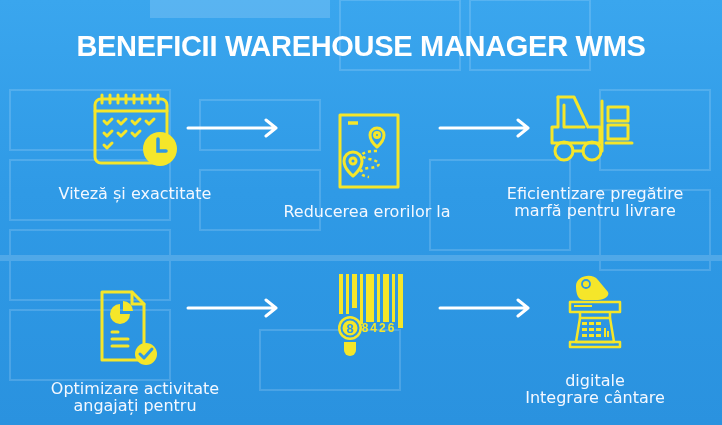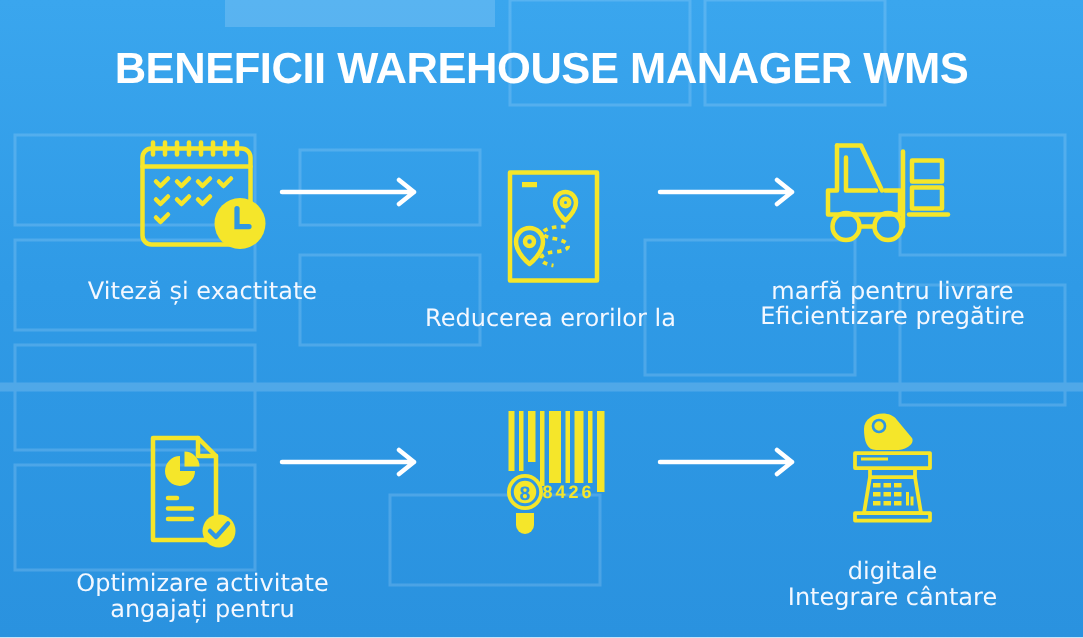--- a/index.html
+++ b/index.html
@@ -115,22 +115,22 @@
         <line x1="62" y1="8" x2="62" y2="58"></line>
         <rect x="68" y="14" width="20" height="14"></rect>
         <rect x="68" y="32" width="20" height="14"></rect>
         <line x1="66" y1="50" x2="92" y2="50"></line>
         <circle cx="24" cy="58" r="9"></circle>
         <circle cx="52" cy="58" r="9"></circle>
         <line x1="33" y1="58" x2="43" y2="58"></line>
       </g>
     </svg>
     <div class="label">
+      <div>Eficientizare pregătire</div>
       <div>marfă pentru livrare</div>
-      <div>Eficientizare pregătire</div>
     </div>
   </div>
 
   <div class="item" style="left:25px; top:288px;">
     <svg class="icon" width="110" height="82" viewBox="0 0 110 82">
       <g fill="none" stroke="#f5e62a" stroke-width="3" stroke-linejoin="round" stroke-linecap="round">
         <path d="M22 4 h30 l12 12 v56 h-42z"></path>
         <path d="M52 4 v12 h12"></path>
         <line x1="32" y1="44" x2="38" y2="44"></line>
         <line x1="32" y1="51" x2="48" y2="51"></line>

